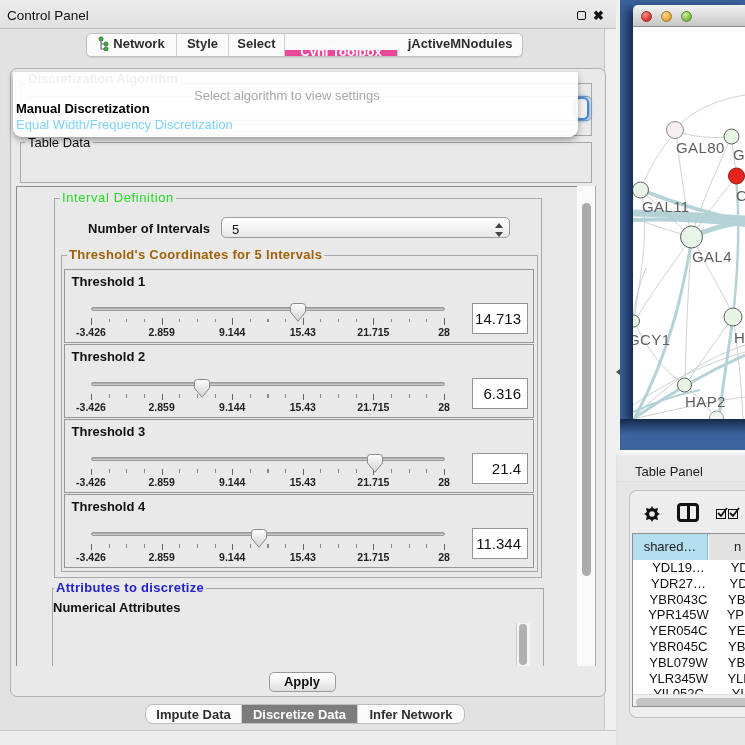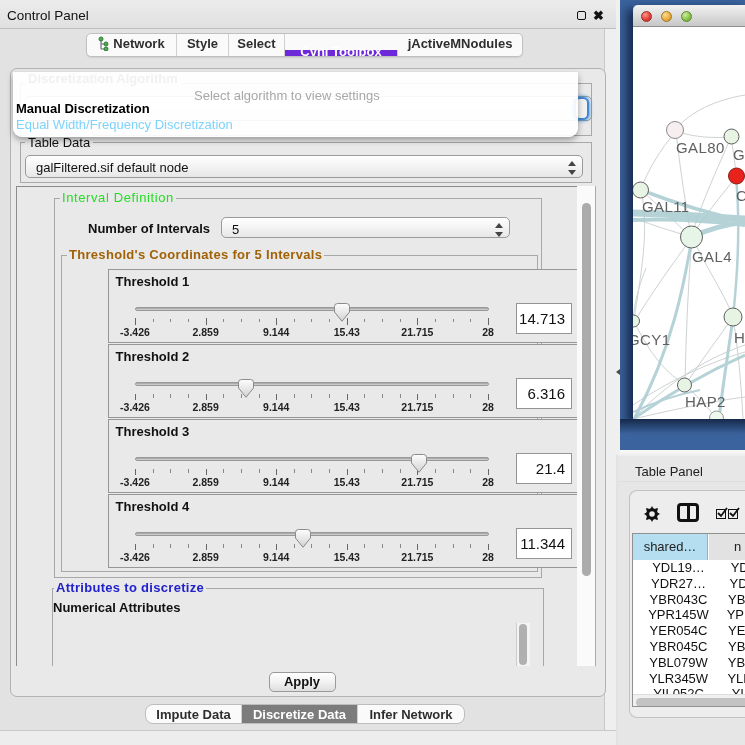--- a/index.html
+++ b/index.html
@@ -13,21 +13,21 @@
 #icoClose{position:absolute;left:593px;top:8px;font-size:13px;font-weight:bold;color:#111;}
 #cpStrip{position:absolute;left:616px;top:0;width:4px;height:455px;background:#f0f0f0;}
 #cpEdge{position:absolute;left:604px;top:29px;width:1px;height:716px;background:#c8c8c8;}
 #cpRight{position:absolute;left:605px;top:29px;width:11px;height:716px;background:#efefef;}
 #grip{position:absolute;left:615.5px;top:369px;width:0;height:0;border-top:3.5px solid transparent;border-bottom:3.5px solid transparent;border-right:4px solid #4a4a4a;}
 
 
 #tabbar{position:absolute;left:86px;top:33px;height:24px;background:#fafafa;border:1px solid #c0c0c0;border-radius:5px;display:flex;overflow:hidden;box-shadow:0 1px 1px rgba(0,0,0,0.08);}
 .tab{font-size:13px;font-weight:bold;color:#2e2e2e;display:flex;align-items:center;justify-content:center;border-right:1px solid #d0d0d0;padding-bottom:4px;}
 .tab:last-child{border-right:none;}
-.tab.sel{background:#6d28d9;color:#fff;margin-top:16px;}
+.tab.sel{background:#ec4899;color:#fff;margin-top:16px;}
 
 
 #inner{position:absolute;left:10px;top:68px;width:596px;height:629px;background:#e9e9e9;border:1px solid #b2b2b2;border-radius:7px;}
 
 
 #gDisc{position:absolute;left:20px;top:83px;width:572px;height:53px;border:1px solid #a8a8a8;}
 #gDiscLbl{position:absolute;left:25px;top:71px;font-size:13px;font-weight:bold;color:#4a4a4a;background:#e9e9e9;padding:0 3px;}
 #comboDisc{position:absolute;left:25px;top:96px;width:567px;height:25px;border:1px solid #9a9a9a;border-radius:5px;background:linear-gradient(#ffffff,#e9e9e9);}
 #comboDiscBtn{position:absolute;left:574px;top:97px;width:15px;height:23px;border:2.5px solid #4288d2;border-radius:6px;background:#f2f2f2;box-shadow:0 0 3px 1.5px rgba(66,136,210,.65);}
 
@@ -56,21 +56,21 @@
 .grp{position:absolute;border:1px solid #a8a8a8;}
 .grpLbl{position:absolute;font-size:13px;background:#e9e9e9;padding:0 2px;letter-spacing:0.3px;}
 #gID{left:36.5px;top:10.5px;width:488px;height:380px;}
 #gIDLbl{left:43px;top:3px;color:#22dd22;letter-spacing:0.6px;}
 #nLbl{position:absolute;left:71px;top:34px;font-size:13px;font-weight:bold;color:#111;}
 #comboN{left:204px;top:30px;width:289px;height:21px;}
 #gTC{left:43.5px;top:67.5px;width:477px;height:317px;}
 #gTCLbl{left:50px;top:60px;color:#a16207;font-weight:bold;}
 
 
-.thr{position:absolute;width:470px;height:74px;border:1px solid #979797;background:#e9e9e9;margin-left:44px;}
+.thr{position:absolute;width:470px;height:74px;border:1px solid #979797;background:#e9e9e9;}
 .thrT{position:absolute;left:7px;top:4px;font-size:13px;font-weight:bold;color:#111;}
 .trk{position:absolute;left:26.5px;top:37px;width:354px;height:4px;border-radius:2px;background:linear-gradient(#9e9e9e,#d8d8d8);border:1px solid #999;}
 .ticks{position:absolute;left:26.5px;top:49px;width:354.2px;height:3.5px;background:repeating-linear-gradient(to right,#888 0px,#888 1px,transparent 1px,transparent 17.65px);}
 .tkM{position:absolute;top:48.5px;width:1px;height:6.5px;background:#666;}
 .tlab{position:absolute;top:56px;font-size:10.5px;font-weight:bold;color:#222;transform:translateX(-50%);}
 .thumb{position:absolute;top:33.5px;}
 .vbox{position:absolute;left:407.5px;top:33px;width:56px;height:31px;background:#fff;border:1px solid #949494;font-size:15px;color:#111;text-align:right;line-height:29px;padding-right:6px;}
 
 
 #gAttr{left:34.5px;top:400.5px;width:492px;height:90px;}
@@ -301,24 +301,20 @@
 <div id="comboDiscBtn"></div>
 
 <div id="gTD"></div>
 <div id="gTDLbl">Table Data</div>
 
 <div id="overlay"></div>
 <div id="ovHint">Select algorithm to view settings</div>
 <div id="ovI1">Manual Discretization</div>
 <div id="ovI2">Equal Width/Frequency Discretization</div>
 
-<div id="comboTD" class="combo">
-      <span class="ctxt">galFiltered.sif default node</span>
-      <span class="carr"></span>
-    </div>
 
 <div id="vp">
  <div id="gID" class="grp"></div>
  <div id="gIDLbl" class="grpLbl">Interval Definition</div>
  <div id="nLbl">Number of Intervals</div>
  <div id="comboN" class="combo">
         <span class="ctxt">5</span>
         <span class="carr"></span>
       </div>
  <div id="gTC" class="grp"></div>

